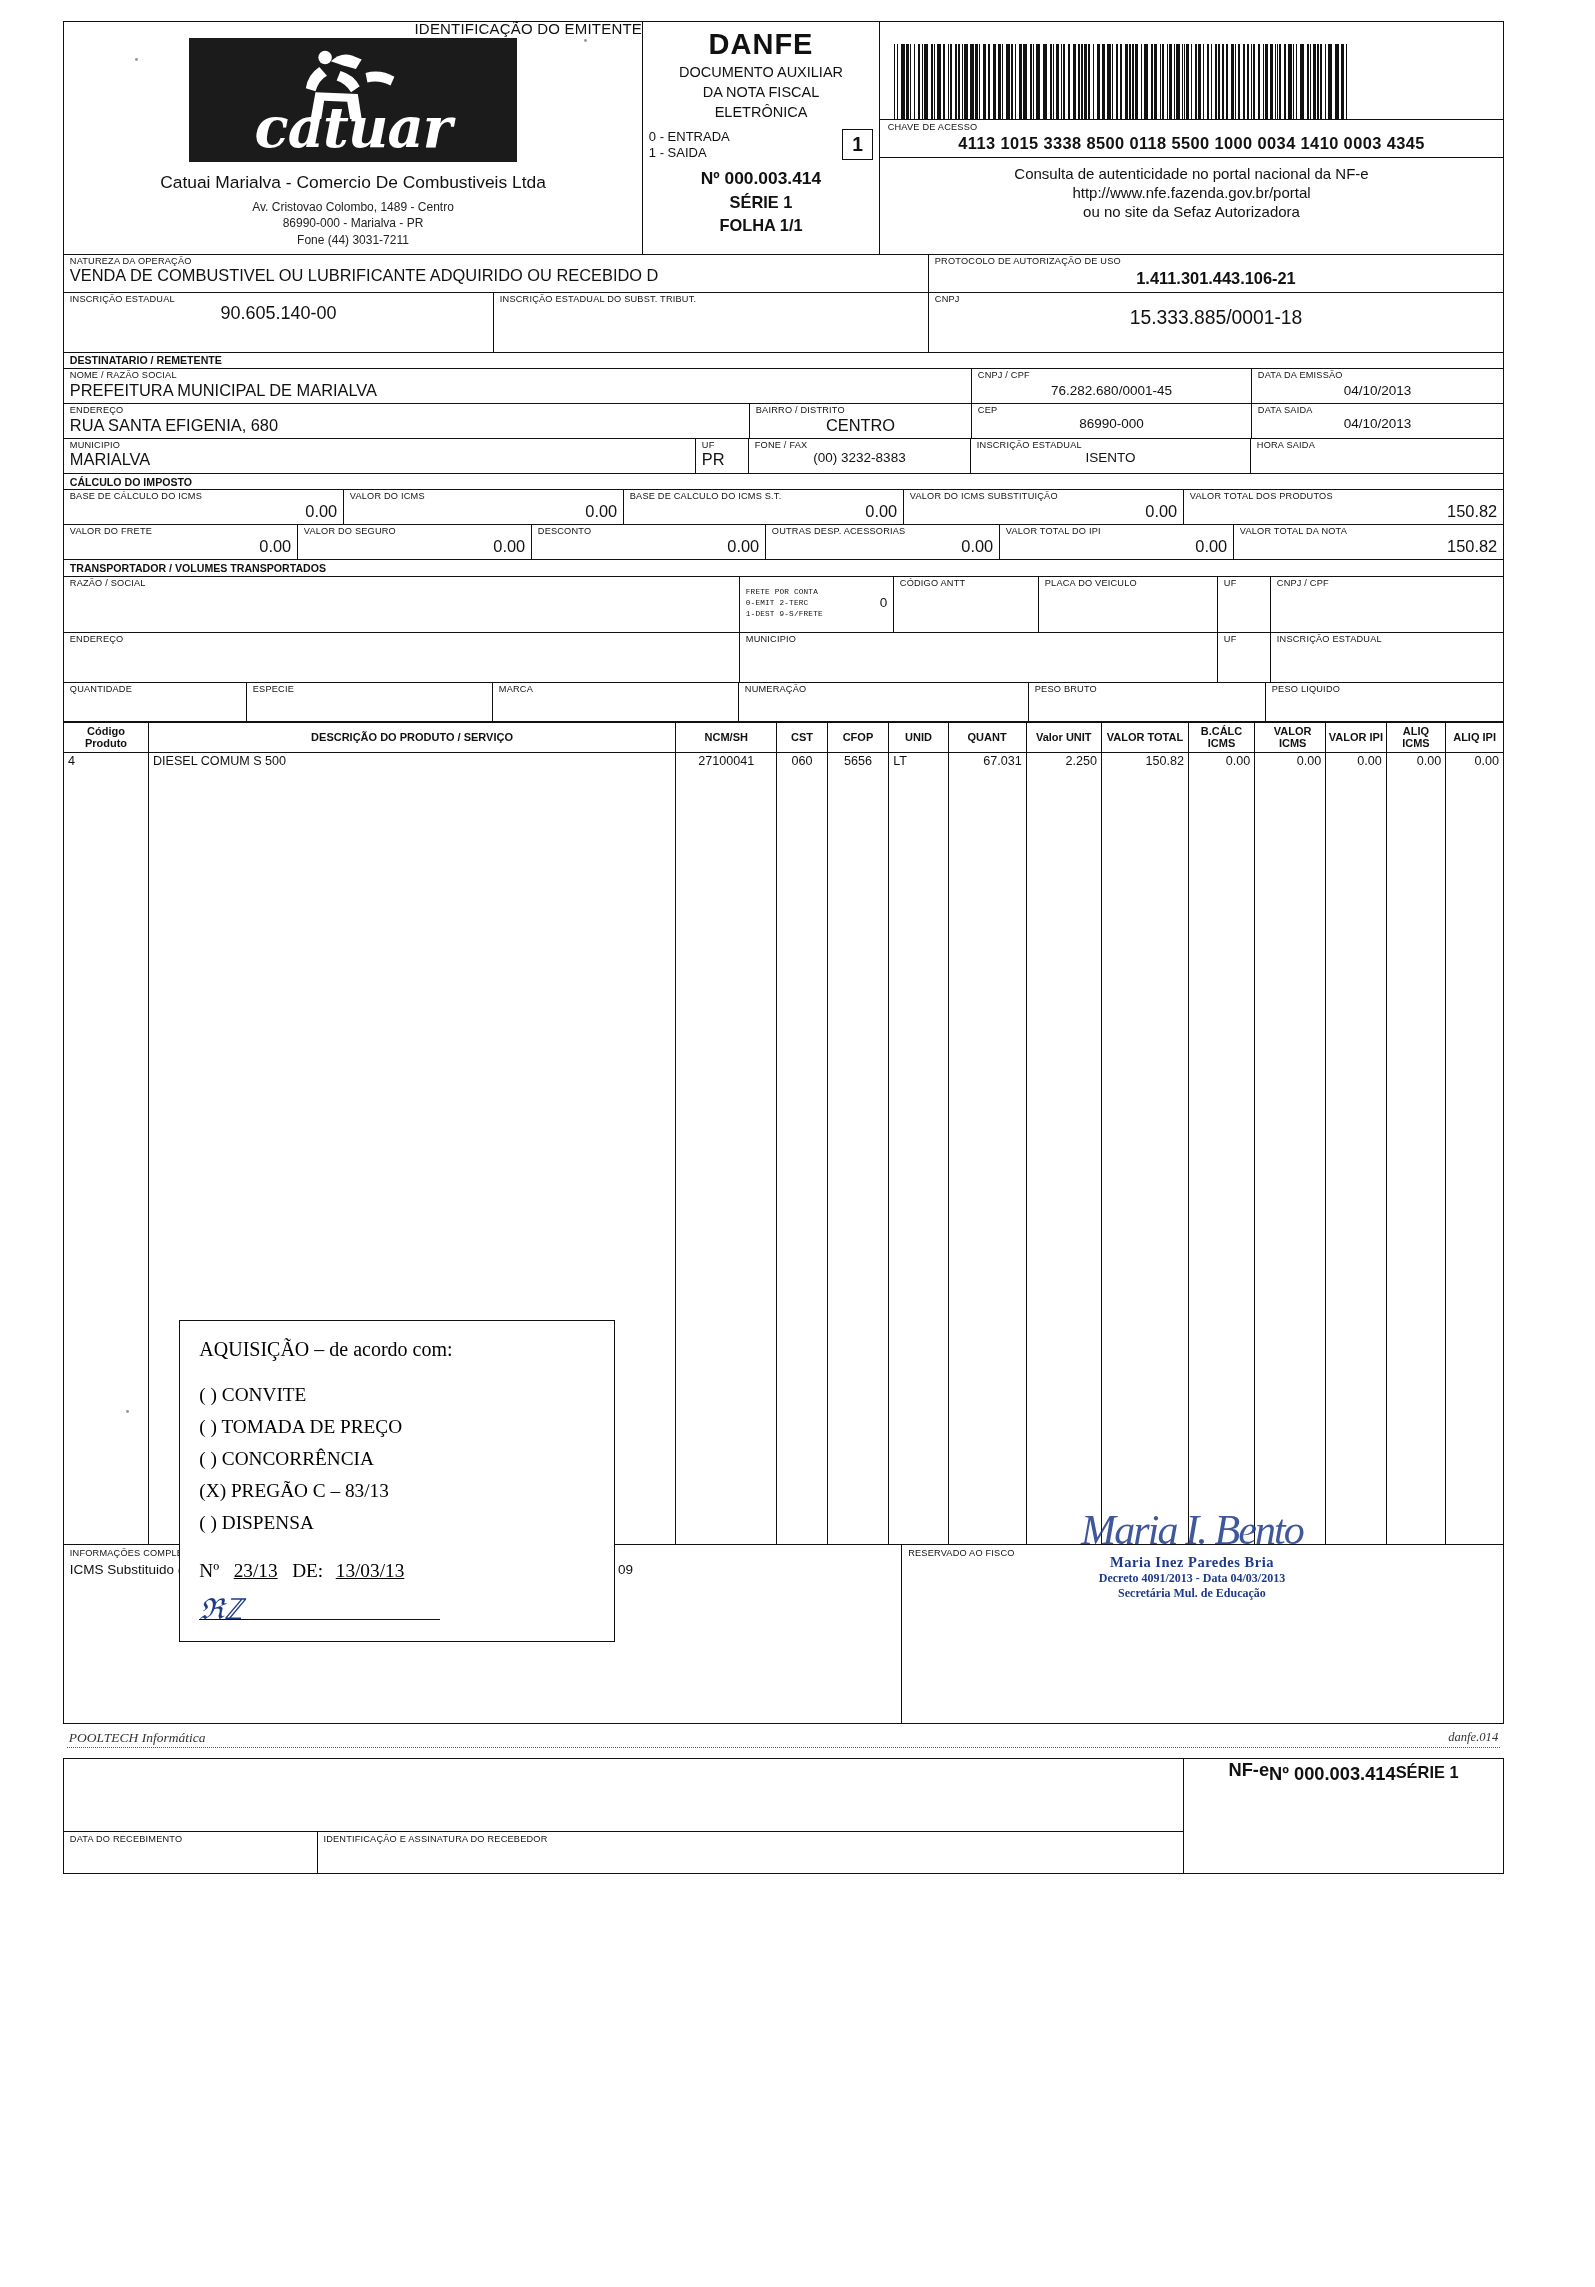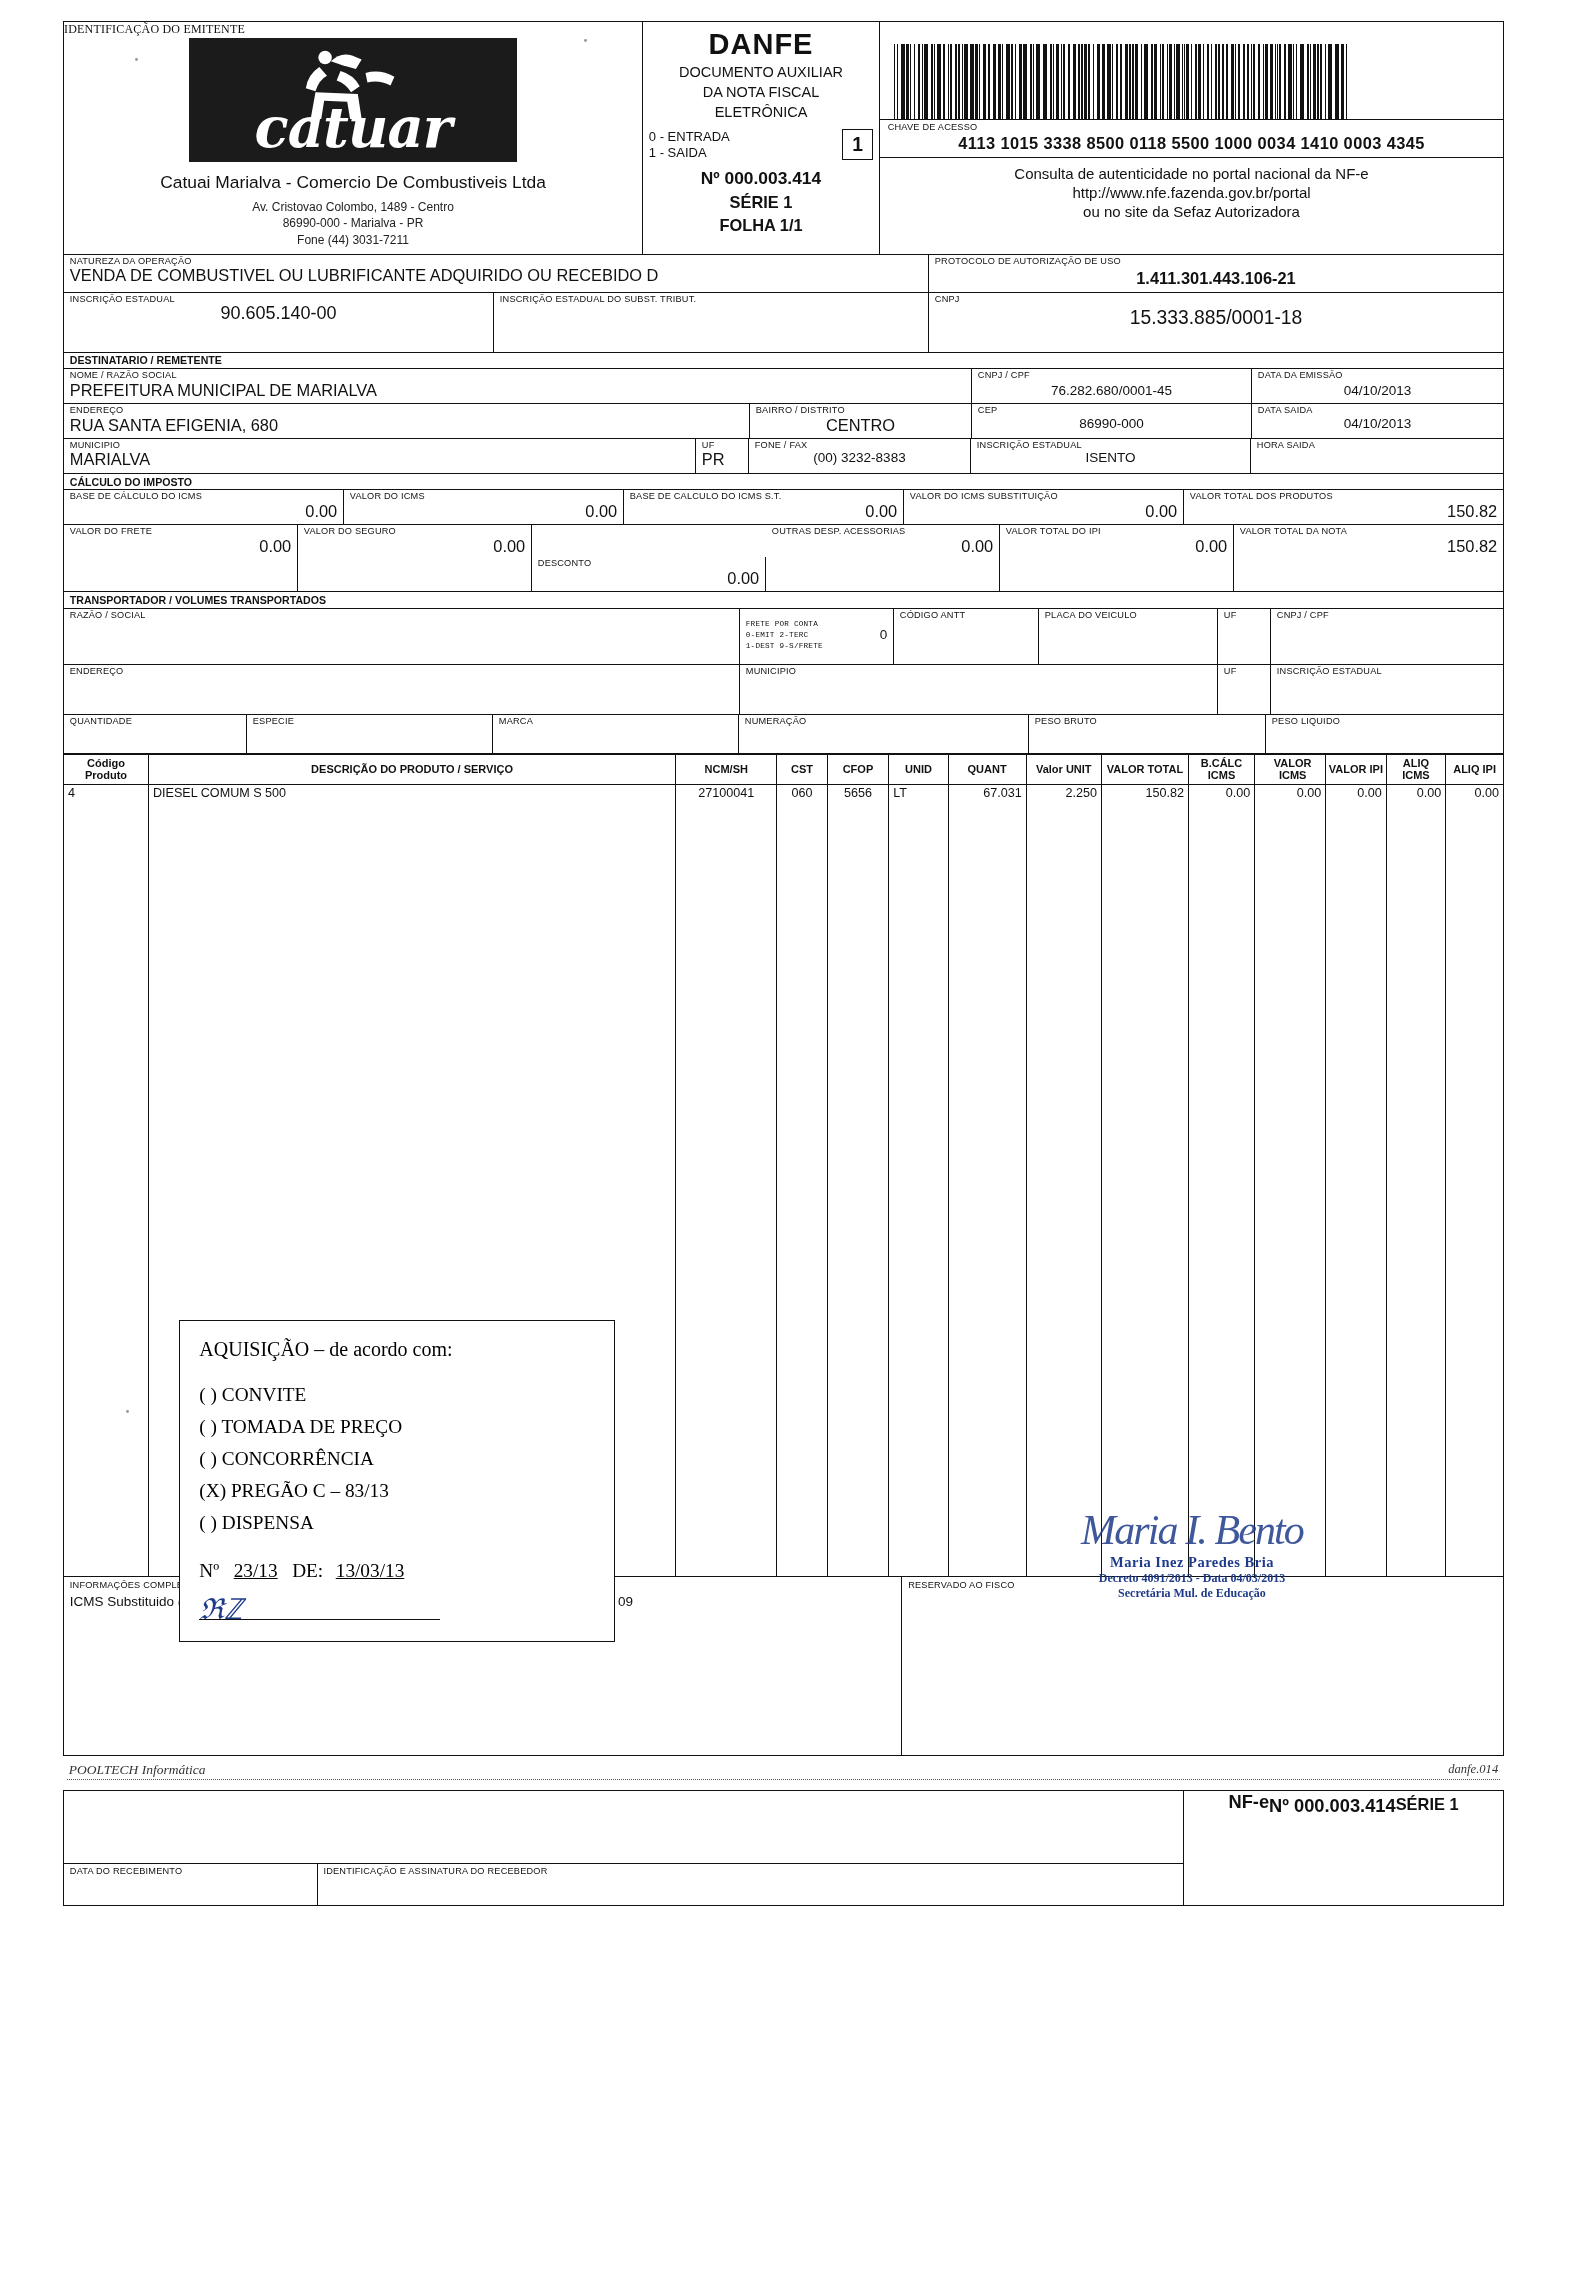--- a/index.html
+++ b/index.html
@@ -86,21 +86,21 @@
 <body>
 
 <div id="page">
   <div id="sheet"></div>
 
   <div class="danfe">
 
     <div class="top">
 
       <div class="emit">
-        <div class="lbl" style="text-align:left;font-size:12px;font-family:Liberation Serif, serif;">IDENTIFICAÇÃO DO EMITENTE</div>
+        <div class="lbl" style="text-align:right;font-size:15px;">IDENTIFICAÇÃO DO EMITENTE</div>
         <div class="logo">
           <div class="fig">
             <svg width="145" height="77" viewBox="0 0 150 80">
               <g fill="#ffffff">
                 <path d="M52 18 q10 -10 22 -6 l10 4 -6 10 -14 -4 z"></path>
                 <circle cx="46" cy="14" r="7"></circle>
                 <path d="M40 24 q-12 8 -14 22 l10 3 q4 -12 12 -16 z"></path>
                 <path d="M62 28 q14 4 20 16 l-9 6 q-6 -9 -15 -12 z"></path>
                 <path d="M36 50 l44 2 4 26 -12 0 -3 -18 -24 -1 -3 19 -11 0 z"></path>
                 <path d="M88 30 q16 -4 30 4 l-4 9 q-12 -6 -24 -3 z"></path>
@@ -373,21 +373,21 @@
 
     <div class="row">
       <div class="cellv sep" style="width:234px;">
         <div class="lbl">VALOR DO FRETE</div>
         <div class="val r">0.00</div>
       </div>
       <div class="cellv sep" style="width:234px;">
         <div class="lbl">VALOR DO SEGURO</div>
         <div class="val r">0.00</div>
       </div>
-      <div class="cellv sep" style="width:234px;margin-top:32px;">
+      <div class="cellv sep" style="width:234px;">
         <div class="lbl">DESCONTO</div>
         <div class="val r">0.00</div>
       </div>
       <div class="cellv sep" style="width:234px;">
         <div class="lbl">OUTRAS DESP. ACESSORIAS</div>
         <div class="val r">0.00</div>
       </div>
       <div class="cellv sep" style="width:234px;">
         <div class="lbl">VALOR TOTAL DO IPI</div>
         <div class="val r">0.00</div>

